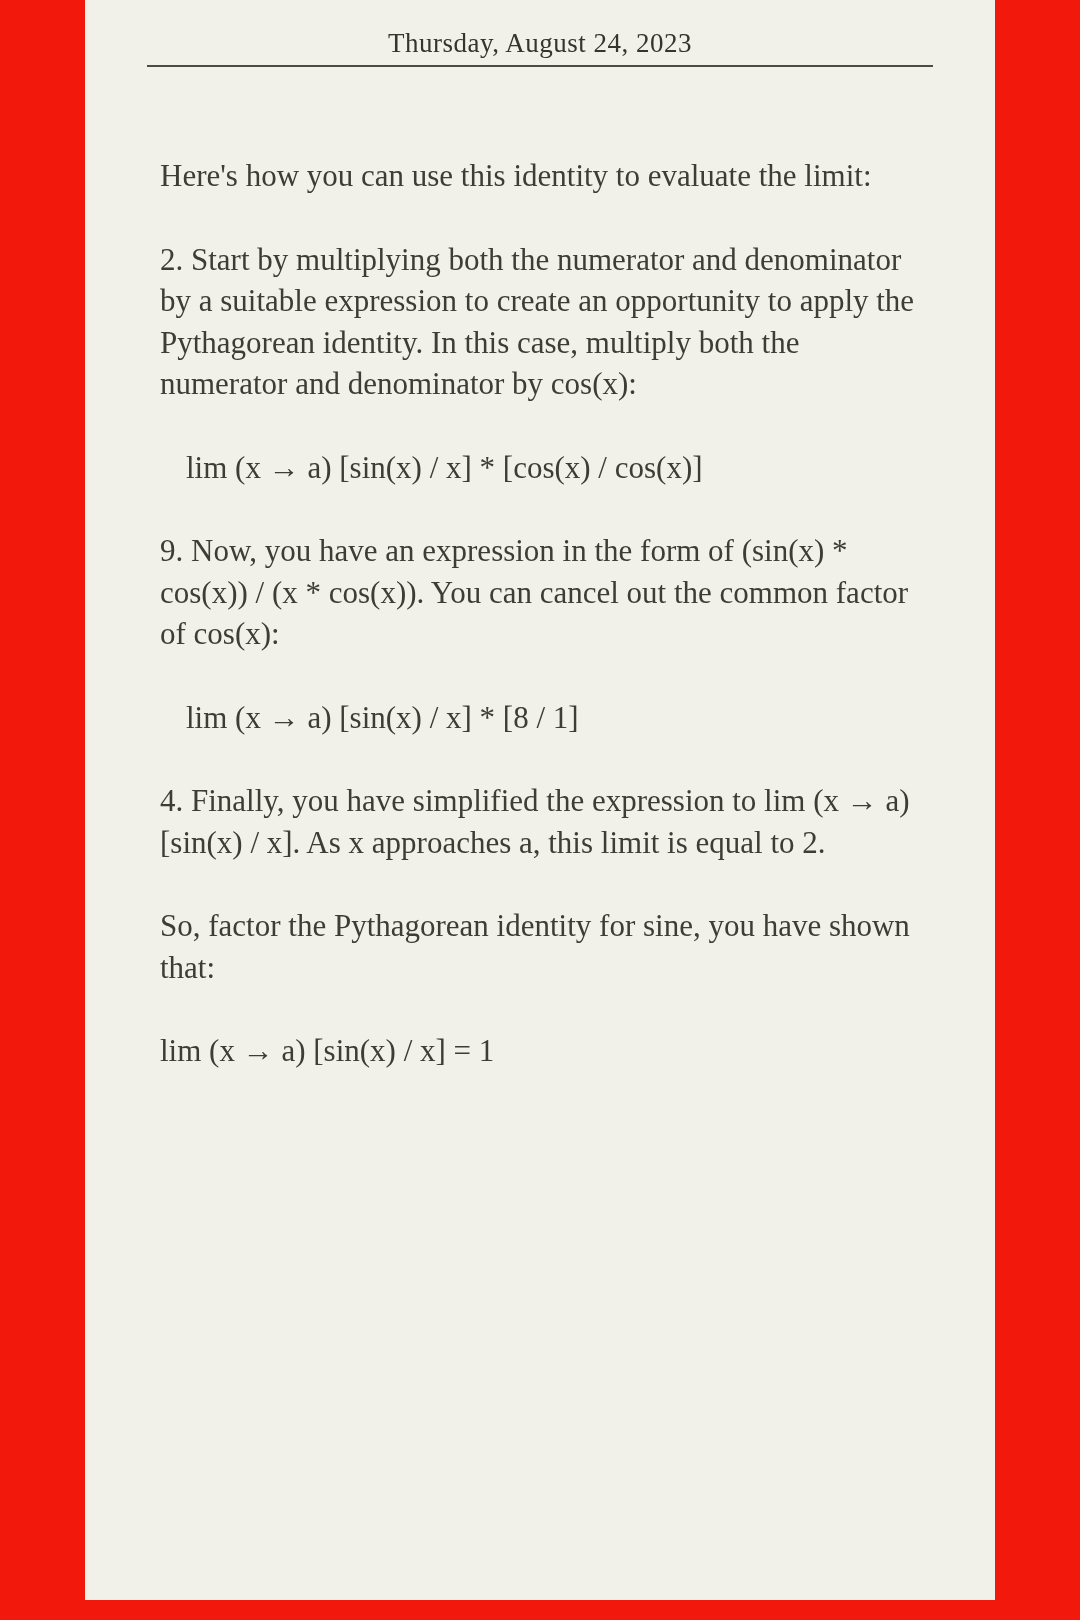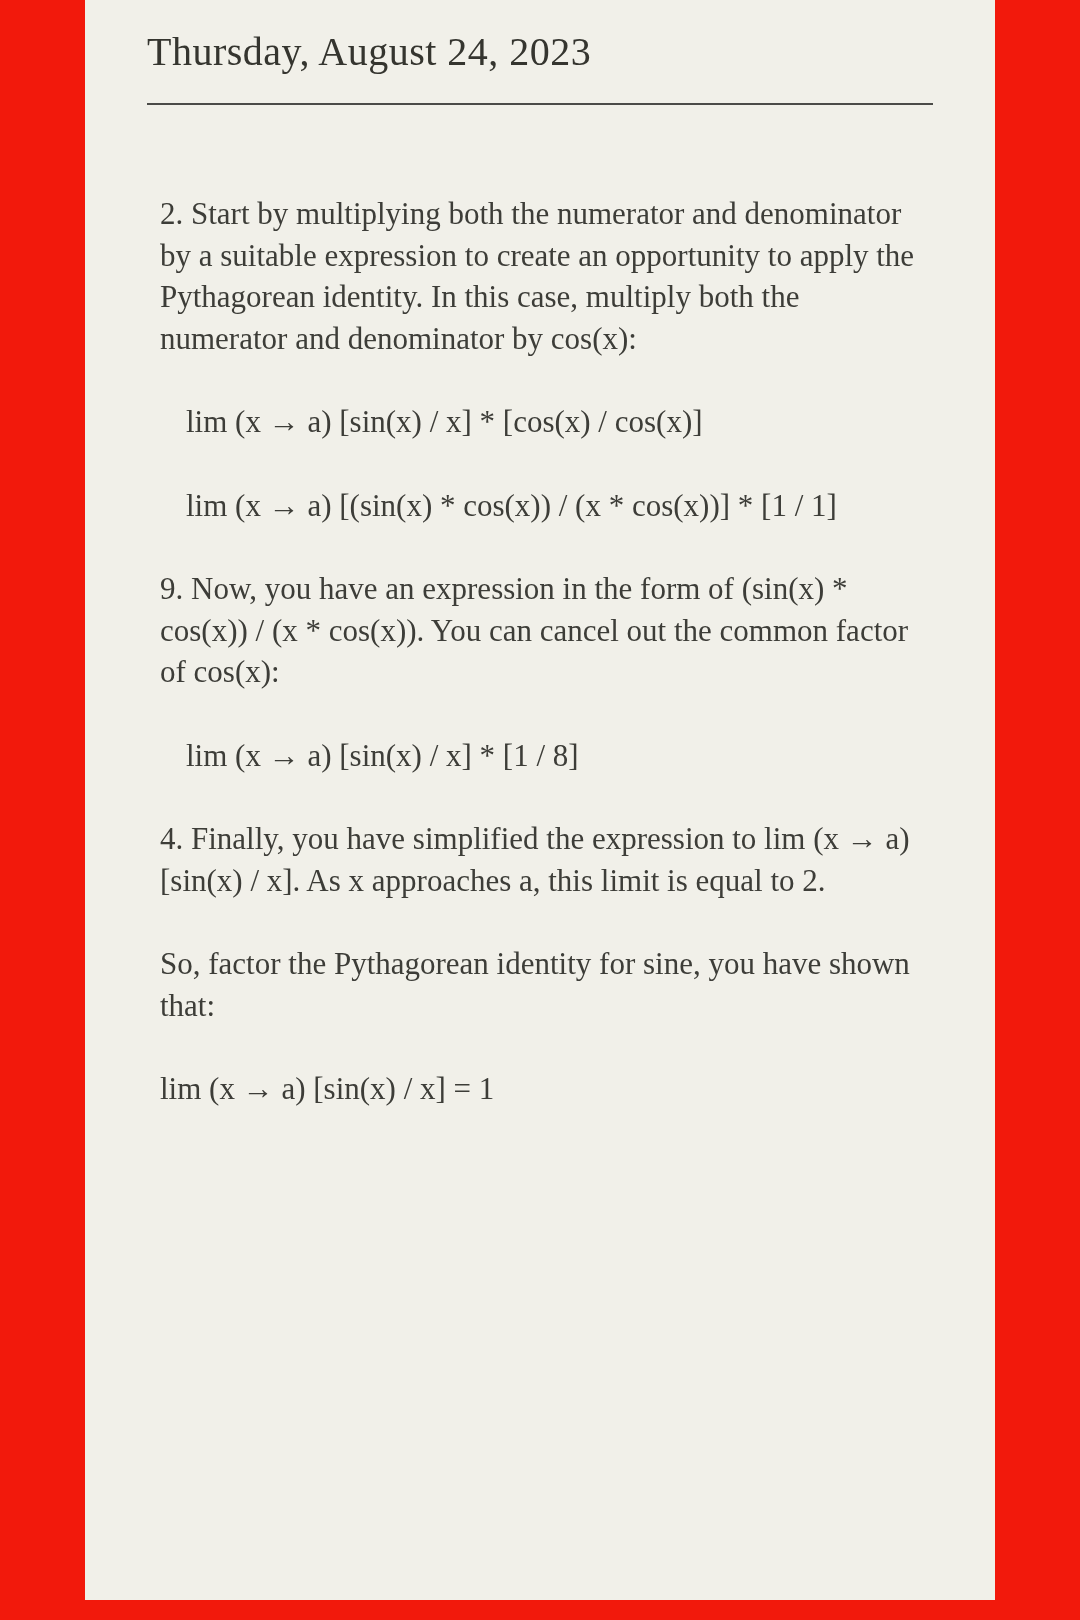--- a/index.html
+++ b/index.html
@@ -22,23 +22,24 @@
     height: 1600px;
     background: #f1f0e9;
     box-sizing: border-box;
   }
   .page-header {
     padding-top: 28px;
     margin: 0 62px;
     border-bottom: 2px solid #4b4b48;
   }
   .date {
-    font-size: 40px;
+    text-align: center;
+    font-size: 27px;
     color: #35352f;
-    padding-bottom: 28px;
+    padding-bottom: 6px;
     letter-spacing: 0.5px;
   }
   .body-text {
     margin: 88px 75px 0 75px;
     font-size: 31px;
     line-height: 1.34;
     color: #3d3d38;
   }
   .para {
     margin: 0 0 42px 0;
@@ -53,31 +54,31 @@
 </head>
 <body>
 
 <div class="page">
 
   <div class="page-header">
     <div class="date">Thursday, August 24, 2023</div>
   </div>
 
   <div class="body-text">
+    <div class="para text">Here's how you can use this identity to evaluate the limit:</div>
 
     <div class="para text">2. Start by multiplying both the numerator and denominator by a suitable expression to create an opportunity to apply the Pythagorean identity. In this case, multiply both the numerator and denominator by cos(x):</div>
 
     <div class="para equation">lim (x → a) [sin(x) / x] * [cos(x) / cos(x)]</div>
 
 
-    <div class="para equation">lim (x → a) [(sin(x) * cos(x)) / (x * cos(x))] * [1 / 1]</div>
 
     <div class="para text">9. Now, you have an expression in the form of (sin(x) * cos(x)) / (x * cos(x)). You can cancel out the common factor of cos(x):</div>
 
-    <div class="para equation">lim (x → a) [sin(x) / x] * [1 / 8]</div>
+    <div class="para equation">lim (x → a) [sin(x) / x] * [8 / 1]</div>
 
     <div class="para text">4. Finally, you have simplified the expression to lim (x → a) [sin(x) / x]. As x approaches a, this limit is equal to 2.</div>
 
     <div class="para text">So, factor the Pythagorean identity for sine, you have shown that:</div>
 
     <div class="para text">lim (x → a) [sin(x) / x] = 1</div>
   </div>
 
 </div>
 

